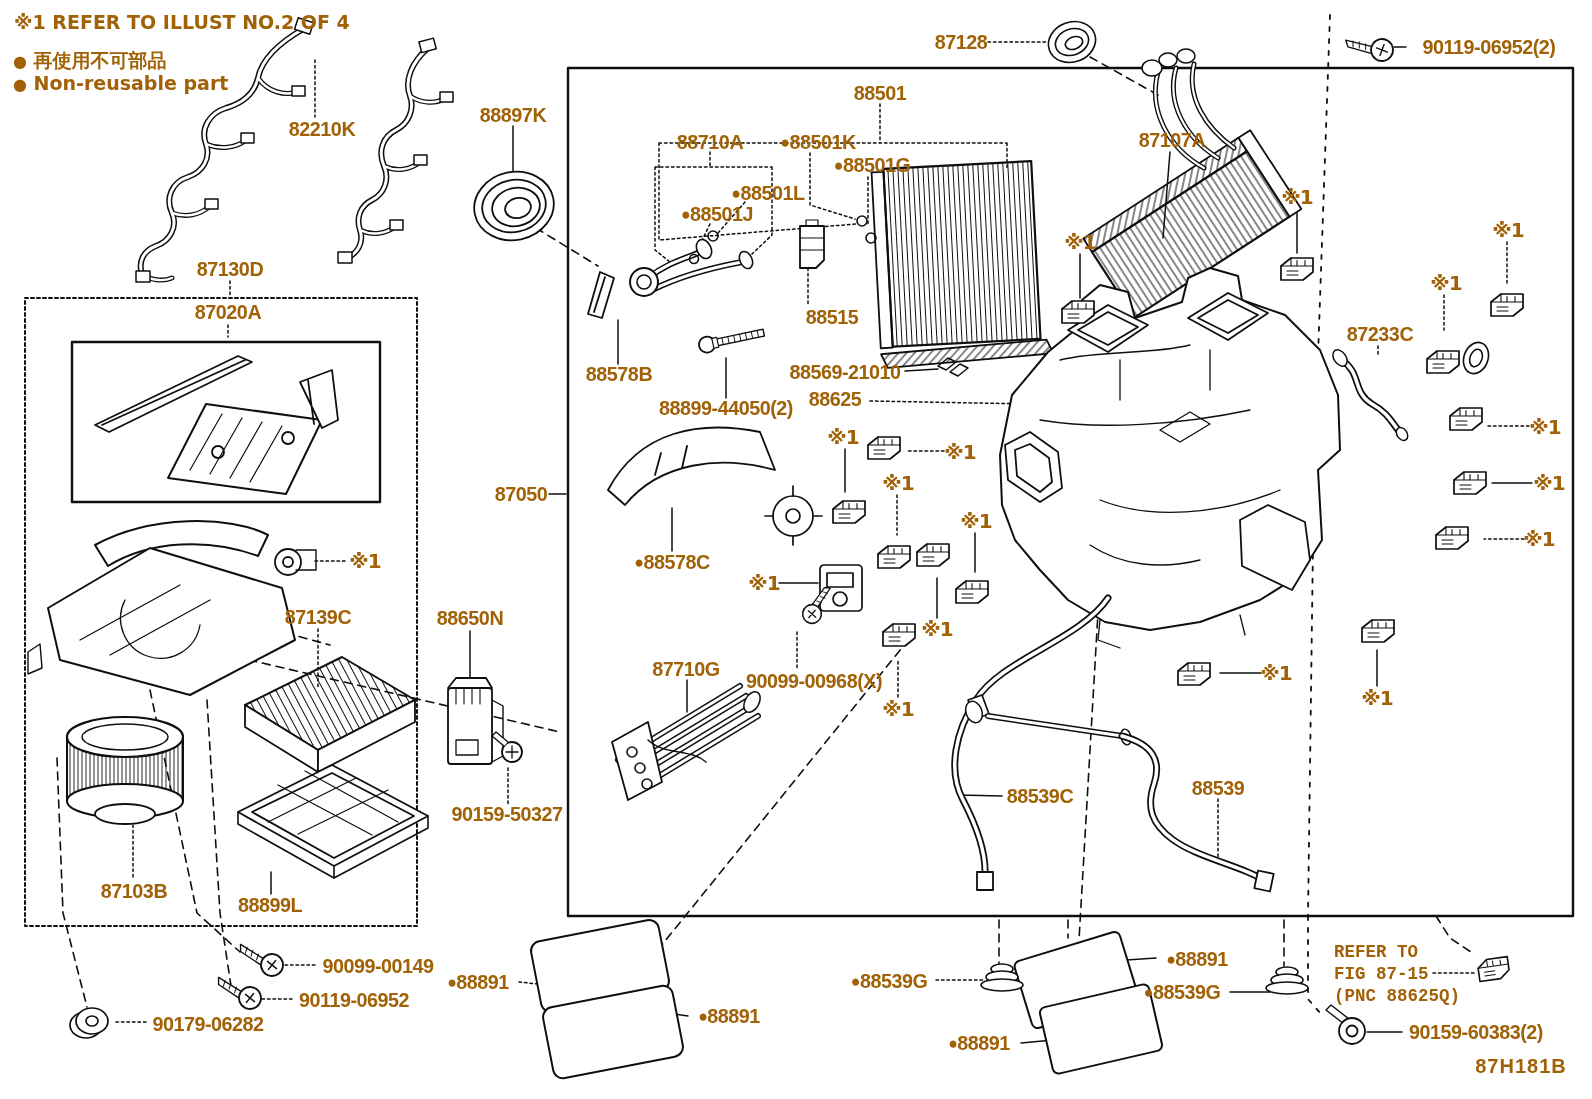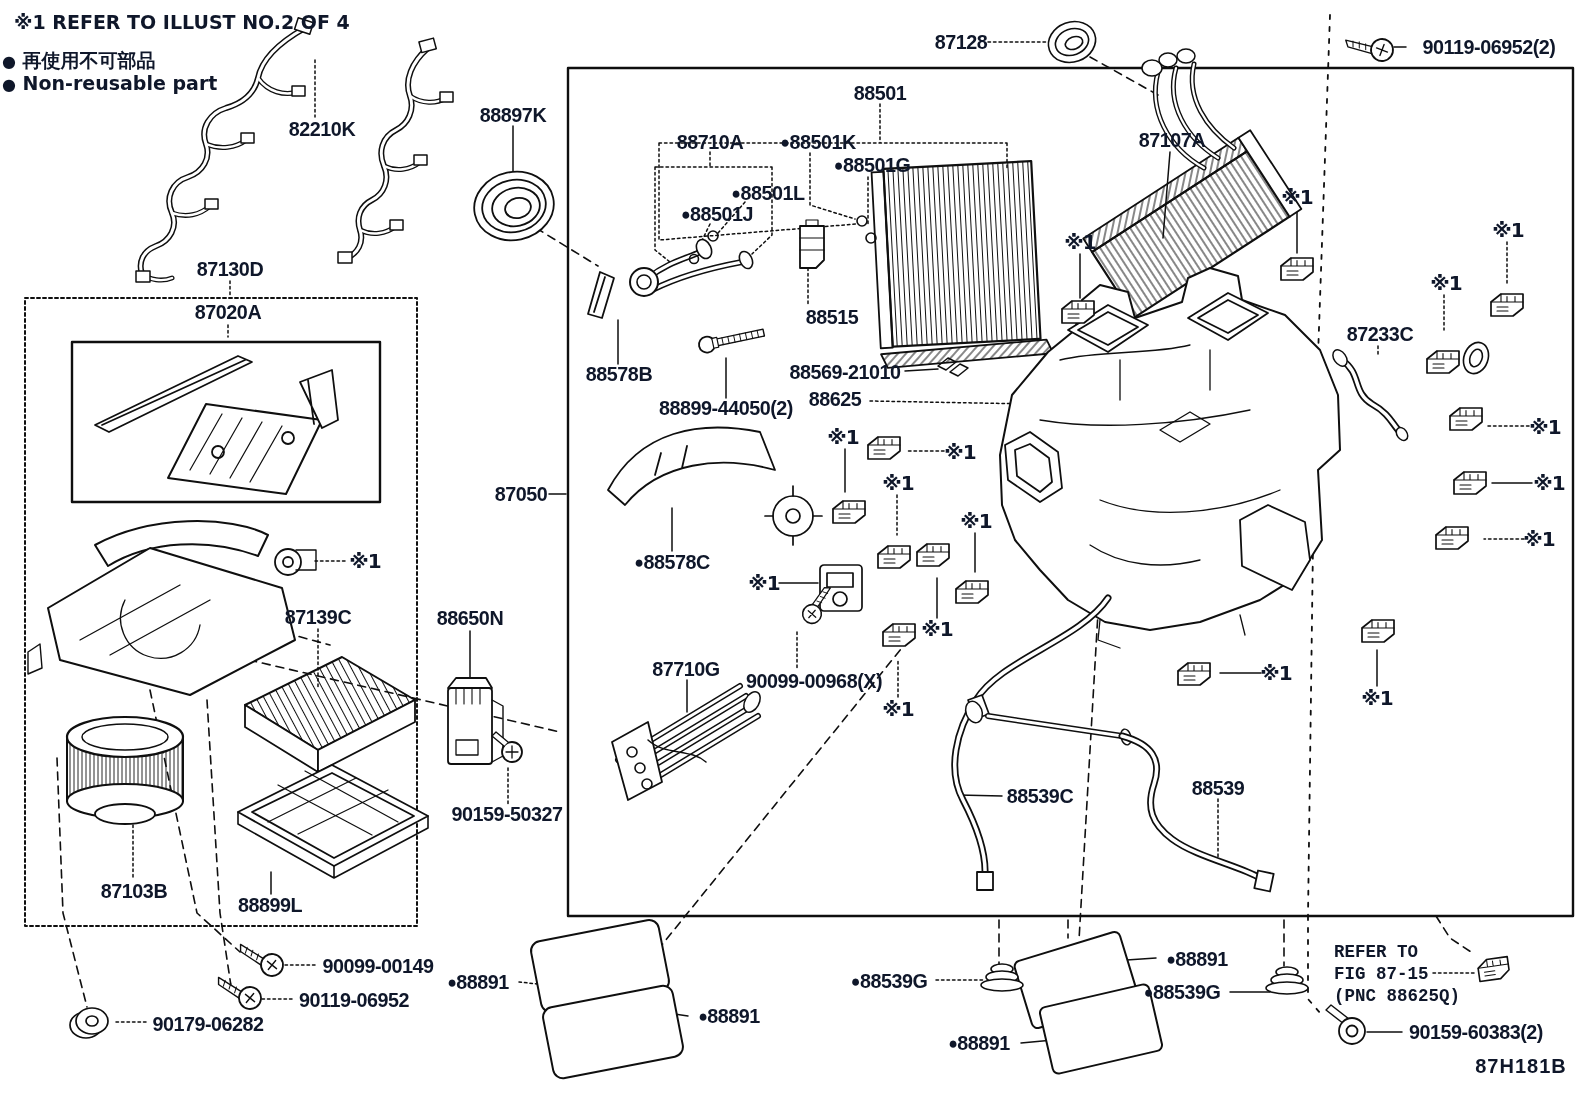--- a/index.html
+++ b/index.html
@@ -1,26 +1,26 @@
 <!DOCTYPE html>
 <html><head>
 <meta charset="utf-8">
 <style>
   html,body{margin:0;padding:0;background:#fff;}
   #stage{position:relative;width:1592px;height:1099px;background:#fff;overflow:hidden;
-         font-family:"Liberation Sans",sans-serif;color:#0f172a;}
+         font-family:"Liberation Sans",sans-serif;color:#a16207;}
   #art{position:absolute;left:0;top:0;}
   .plabel{position:absolute;transform:translate(-50%,-50%) scaleX(.94);white-space:nowrap;
           font:bold 21px "Liberation Sans",sans-serif;letter-spacing:-0.5px;}
   .plabel .blt{font-size:17px;vertical-align:1px;}
   .refmark{position:absolute;transform:translate(-50%,-50%);white-space:nowrap;
            font:bold 20px "DejaVu Sans","Liberation Sans",sans-serif;letter-spacing:-1px;}
   .hnote{position:absolute;left:14px;top:22px;transform:translateY(-50%);
          font:bold 19px "DejaVu Sans","Liberation Sans",sans-serif;}
-  .hlegend{position:absolute;left:2px;white-space:nowrap;
+  .hlegend{position:absolute;left:13px;white-space:nowrap;
            font:bold 19px "DejaVu Sans","Liberation Sans",sans-serif;}
   .hlegend .blt{font-size:16px;}
   #refer-block{position:absolute;left:1334px;top:941px;line-height:22px;white-space:nowrap;
                font:bold 19px "Liberation Mono","DejaVu Sans Mono",monospace;transform:scaleX(.92);transform-origin:left top;}
   #fig-code{position:absolute;left:1521px;top:1066px;transform:translate(-50%,-50%);
             font:bold 20px "Liberation Sans",sans-serif;letter-spacing:1px;}
 </style>
 </head>
 <body>
 

